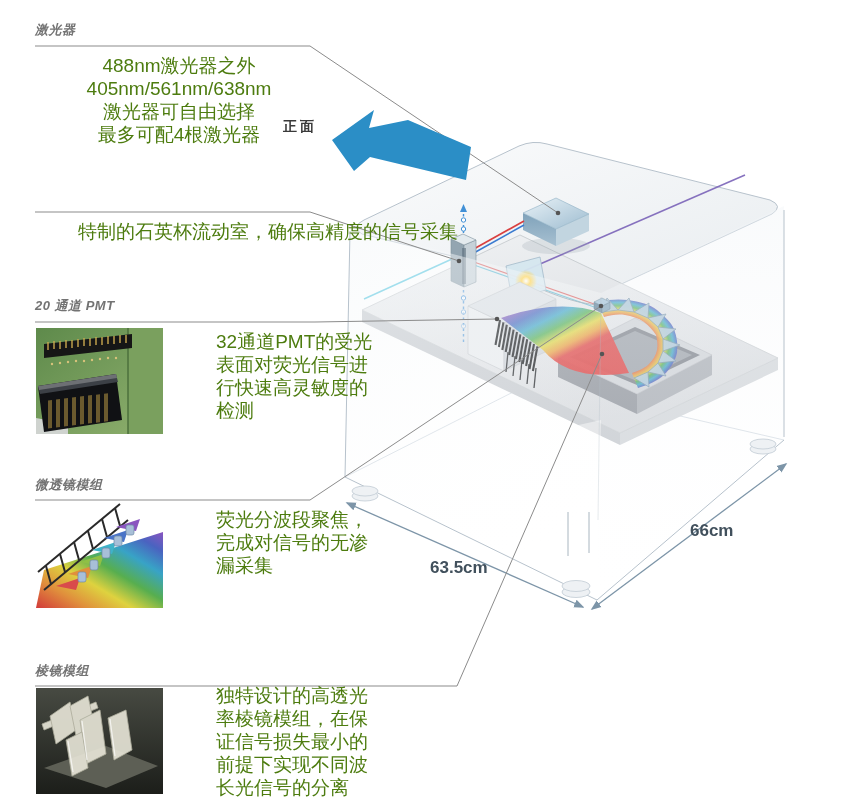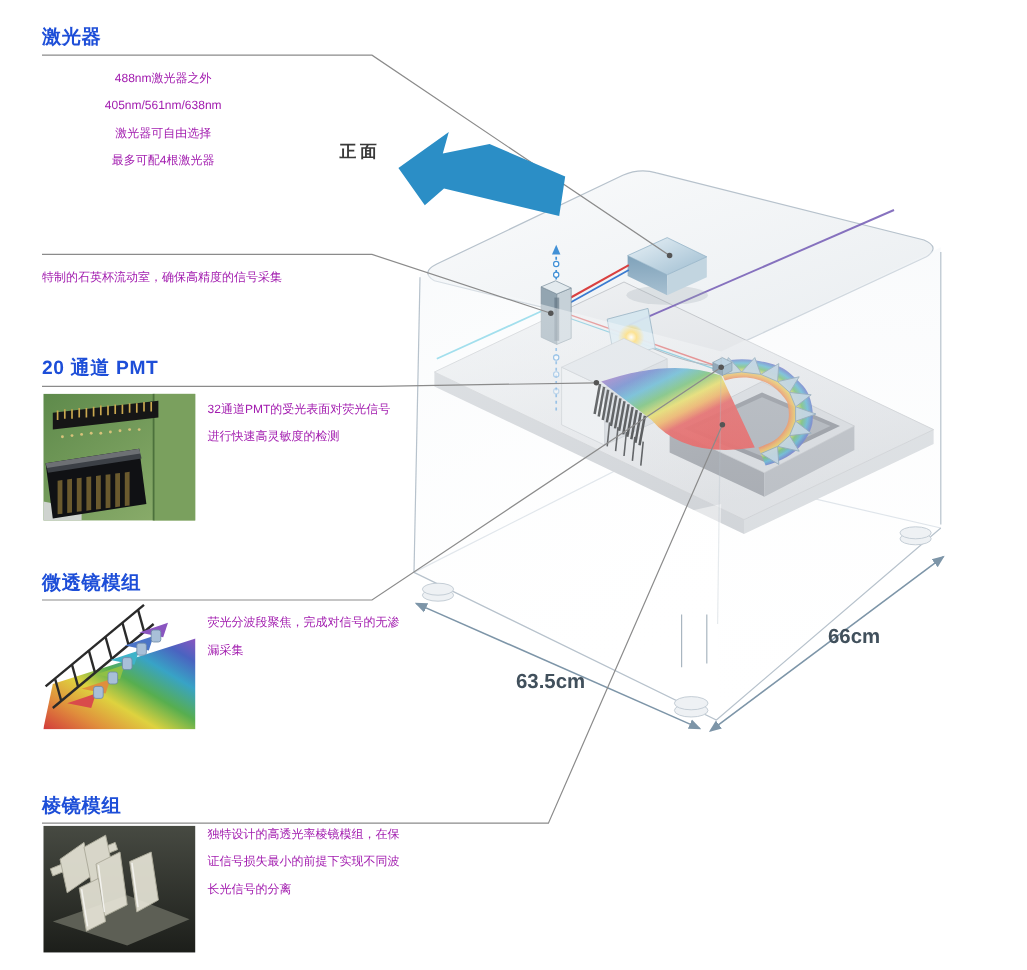--- a/index.html
+++ b/index.html
@@ -1,19 +1,19 @@
 <!DOCTYPE html>
 <html><head>
 <meta charset="utf-8">
 <style>
   html,body{margin:0;padding:0;background:#fff;}
   #stage{position:relative;width:856px;height:808px;background:#fff;overflow:hidden;
          font-family:"Liberation Sans","DejaVu Sans",sans-serif;}
-  .heading{position:absolute;font-size:16px;font-weight:700;color:#1d4ed8;letter-spacing:.5px;white-space:nowrap;}
-  .body-text{position:absolute;font-size:10px;color:#a21caf;line-height:23px;}
+  .heading{position:absolute;font-size:13px;font-weight:700;color:#737373;letter-spacing:.5px;white-space:nowrap;font-style:italic;}
+  .body-text{position:absolute;font-size:19px;color:#4d7c0f;line-height:23px;margin-left:43px;}
   .center-block{text-align:center;}
   .dim-label{position:absolute;font-size:17px;font-weight:700;color:#41505c;white-space:nowrap;}
   .front-label{position:absolute;font-size:14px;font-weight:700;color:#3a3a3a;letter-spacing:3px;}
   svg{display:block;}
   #illustration{position:absolute;left:0;top:0;}
   .photo{position:absolute;width:127px;height:106px;overflow:hidden;}
 </style>
 </head>
 <body>
 

